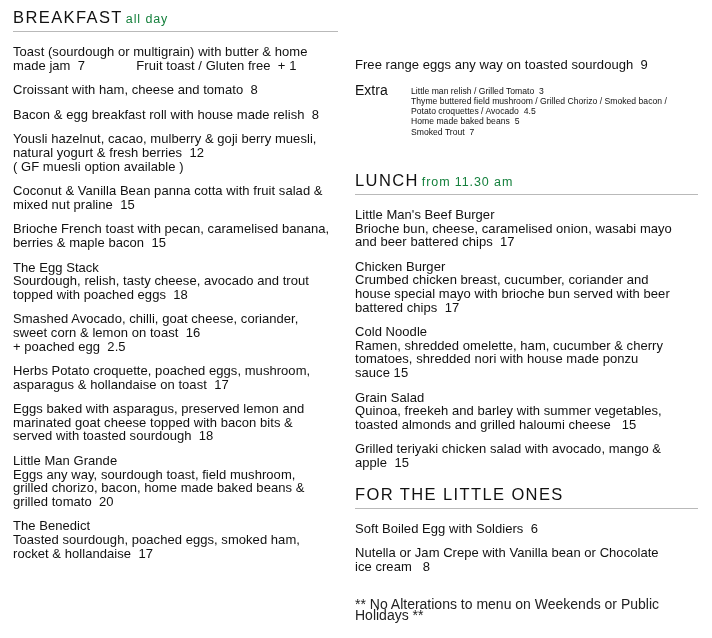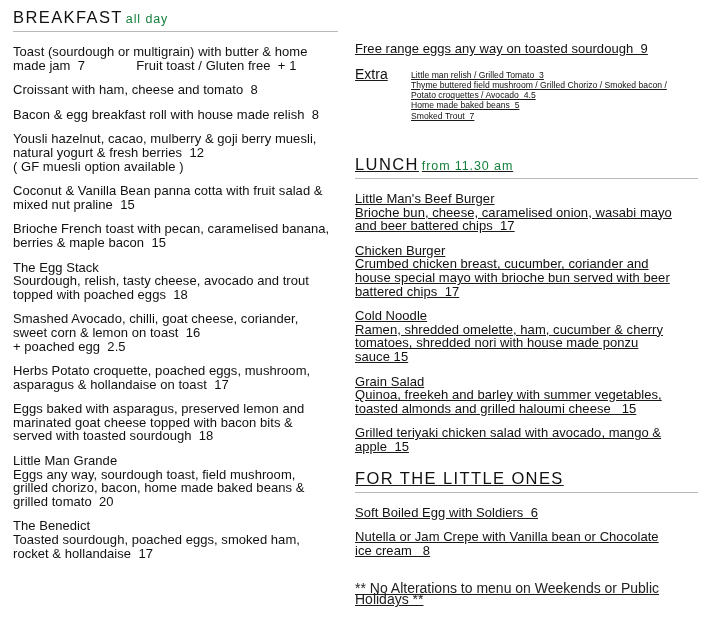--- a/index.html
+++ b/index.html
@@ -25,22 +25,21 @@
   .column {
     box-sizing: border-box;
     position: relative;
   }
   .col-left {
     width: 350px;
     padding: 8px 12px 0 13px;
   }
   .col-right {
     width: 362px;
-    padding: 8px 14px 0 5px;
-    text-decoration: underline;
+    padding: 24px 14px 0 5px;
   }
 
   
   .section-head {
     position: relative;
     margin: 0 0 6px 0;
     padding: 0 0 5px 0;
     white-space: nowrap;
   }
   .section-head::after {

